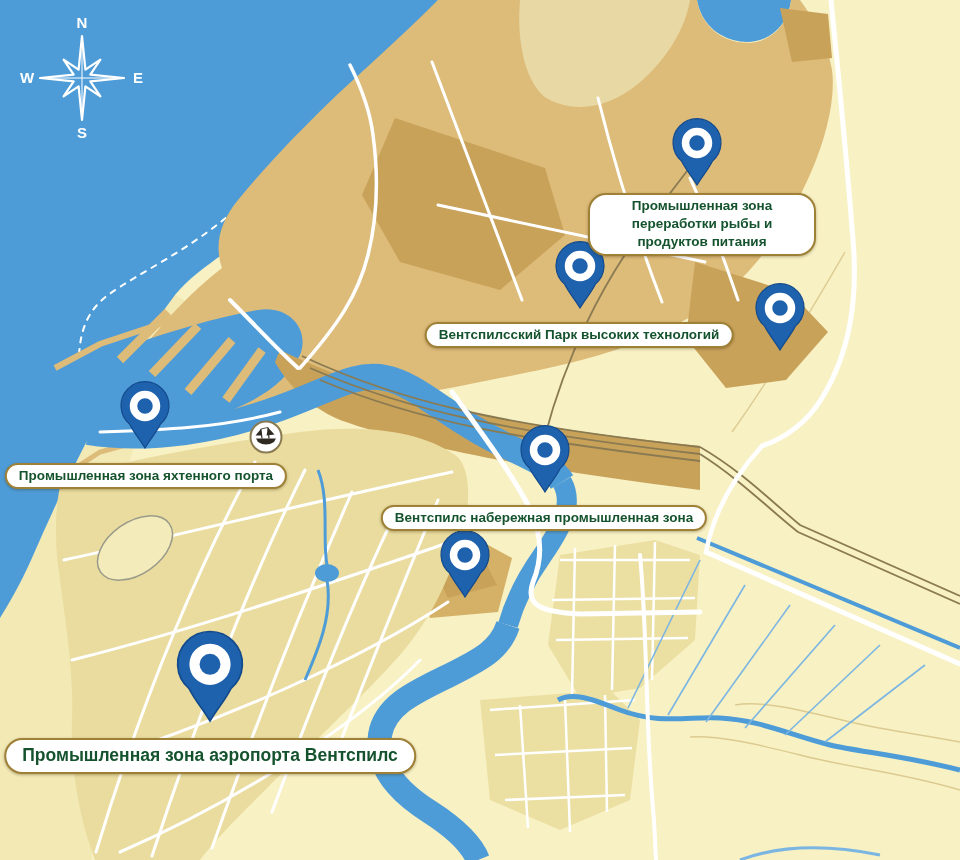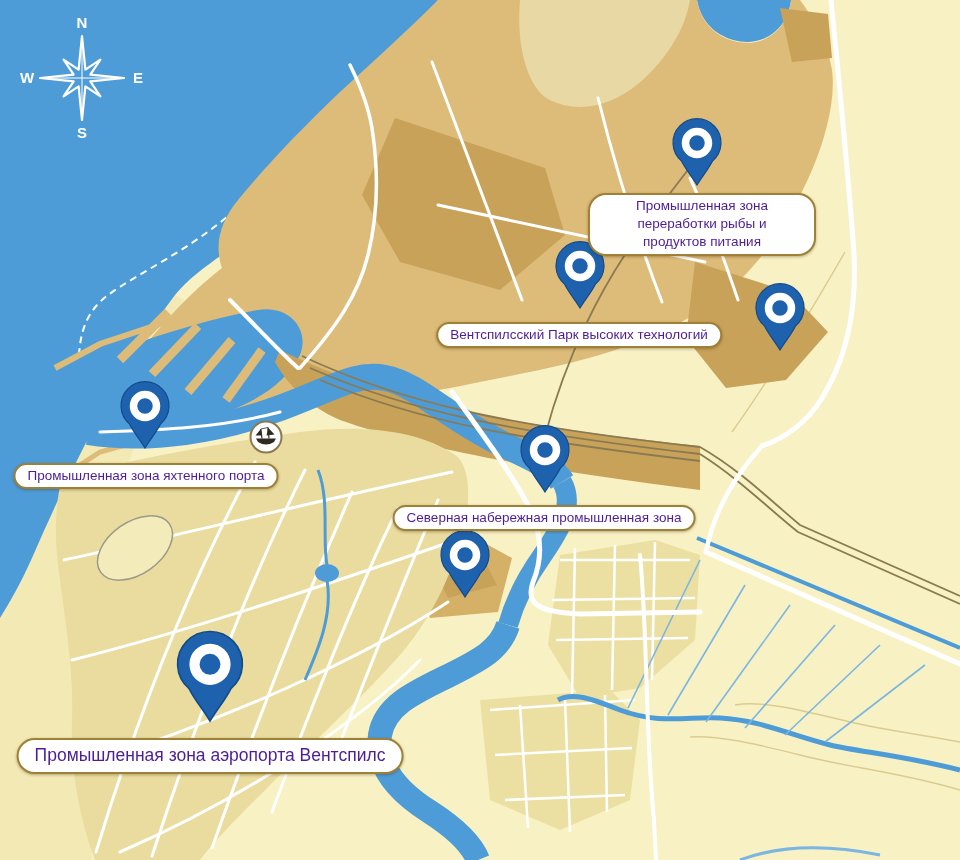--- a/index.html
+++ b/index.html
@@ -5,21 +5,21 @@
   html,body{margin:0;padding:0;background:#ffffff;}
   #stage{
     position:relative;width:960px;height:860px;overflow:hidden;
     font-family:"Liberation Sans",sans-serif;background:#F8F1C4;
   }
   #map-svg{position:absolute;left:0;top:0;}
   .map-label{
     position:absolute;transform:translateX(-50%);
     background:#ffffff;border:2px solid #9E8136;border-radius:16px;
     padding:2px 12px;box-shadow:0 1px 3px rgba(60,40,0,.35);
-    font-size:13.5px;font-weight:normal;color:#4c1d95;text-align:center;
+    font-size:13.5px;font-weight:bold;color:#14532d;text-align:center;
     line-height:1.35;white-space:nowrap;z-index:5;
   }
   .map-label.two-line{white-space:normal;max-width:196px;padding:2px 14px;border-radius:18px;}
   .map-label.big{font-size:17.5px;padding:4px 16px;border-radius:20px;border-width:2.5px;}
   svg text{font-family:"Liberation Sans",sans-serif;}
 </style>
 </head>
 <body>
 
 <div id="stage">
@@ -186,16 +186,16 @@
     <use href="#pin" transform="translate(145,448)"></use>
     <use href="#pin" transform="translate(545,492)"></use>
     <use href="#pin" transform="translate(465,597)"></use>
     <use href="#pin" transform="translate(210,721) scale(1.35)"></use>
   </g>
 </svg>
 
 <div class="map-label two-line" style="left:702px;top:193px;">Промышленная зона переработки рыбы и продуктов питания</div>
 <div class="map-label" style="left:579px;top:322px;">Вентспилсский Парк высоких технологий</div>
 <div class="map-label" style="left:146px;top:463px;text-align:center;">Промышленная зона яхтенного порта</div>
-<div class="map-label" style="left:544px;top:505px;">Северная набережная промышленная зона</div>
+<div class="map-label" style="left:544px;top:505px;">Вентспилс набережная промышленная зона</div>
 <div class="map-label big" style="left:210px;top:738px;">Промышленная зона аэропорта Вентспилс</div>
 
 </div>
 
 </body></html>

